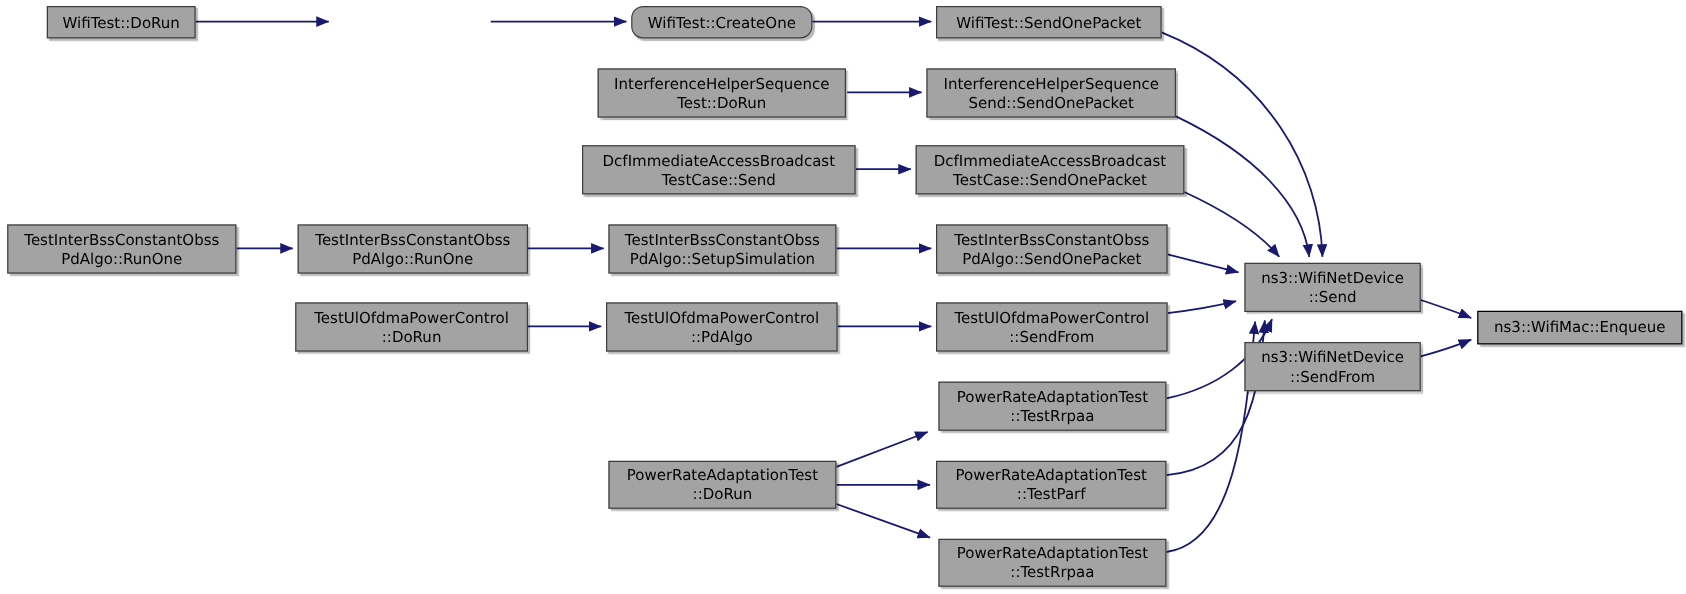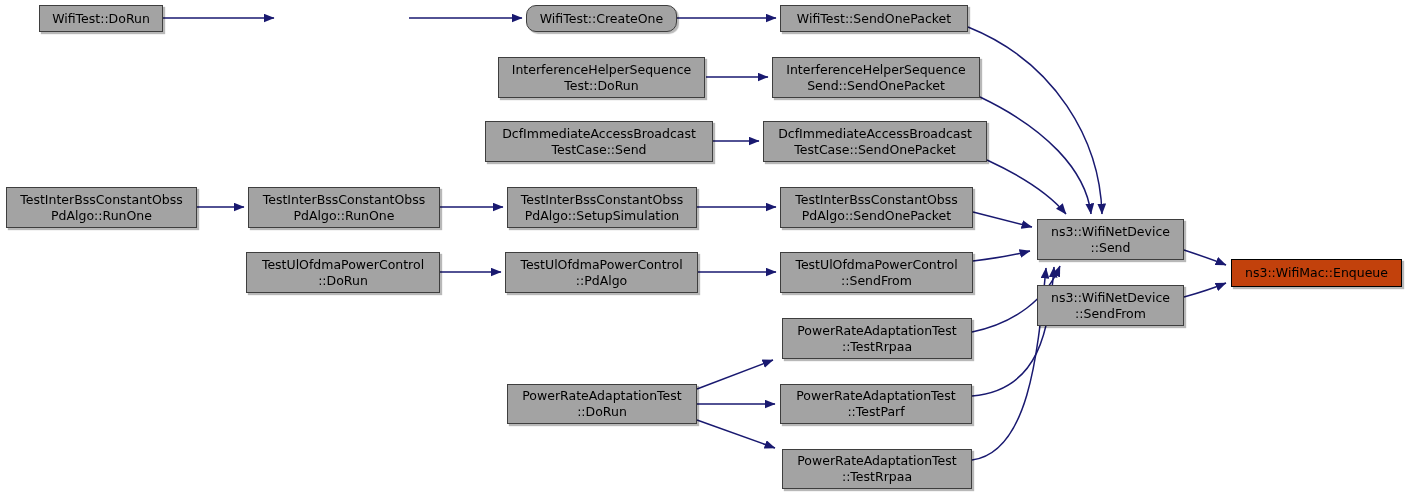--- a/index.html
+++ b/index.html
@@ -33,21 +33,21 @@
     justify-content: center;
     text-align: center;
     font-size: 12.5px;
     line-height: 1.26;
     color: #000000;
     white-space: nowrap;
     cursor: pointer;
   }
   .node span { display: block; }
   .node.highlight {
-    background: #c2410c;
+    background: #a3a3a3;
     border: 1.7px solid #000000;
     cursor: default;
   }
 </style>
 </head>
 <body>
 
 <div id="canvas">
 
   <svg id="edge-layer" viewBox="0 0 1405 495" xmlns="http://www.w3.org/2000/svg">

